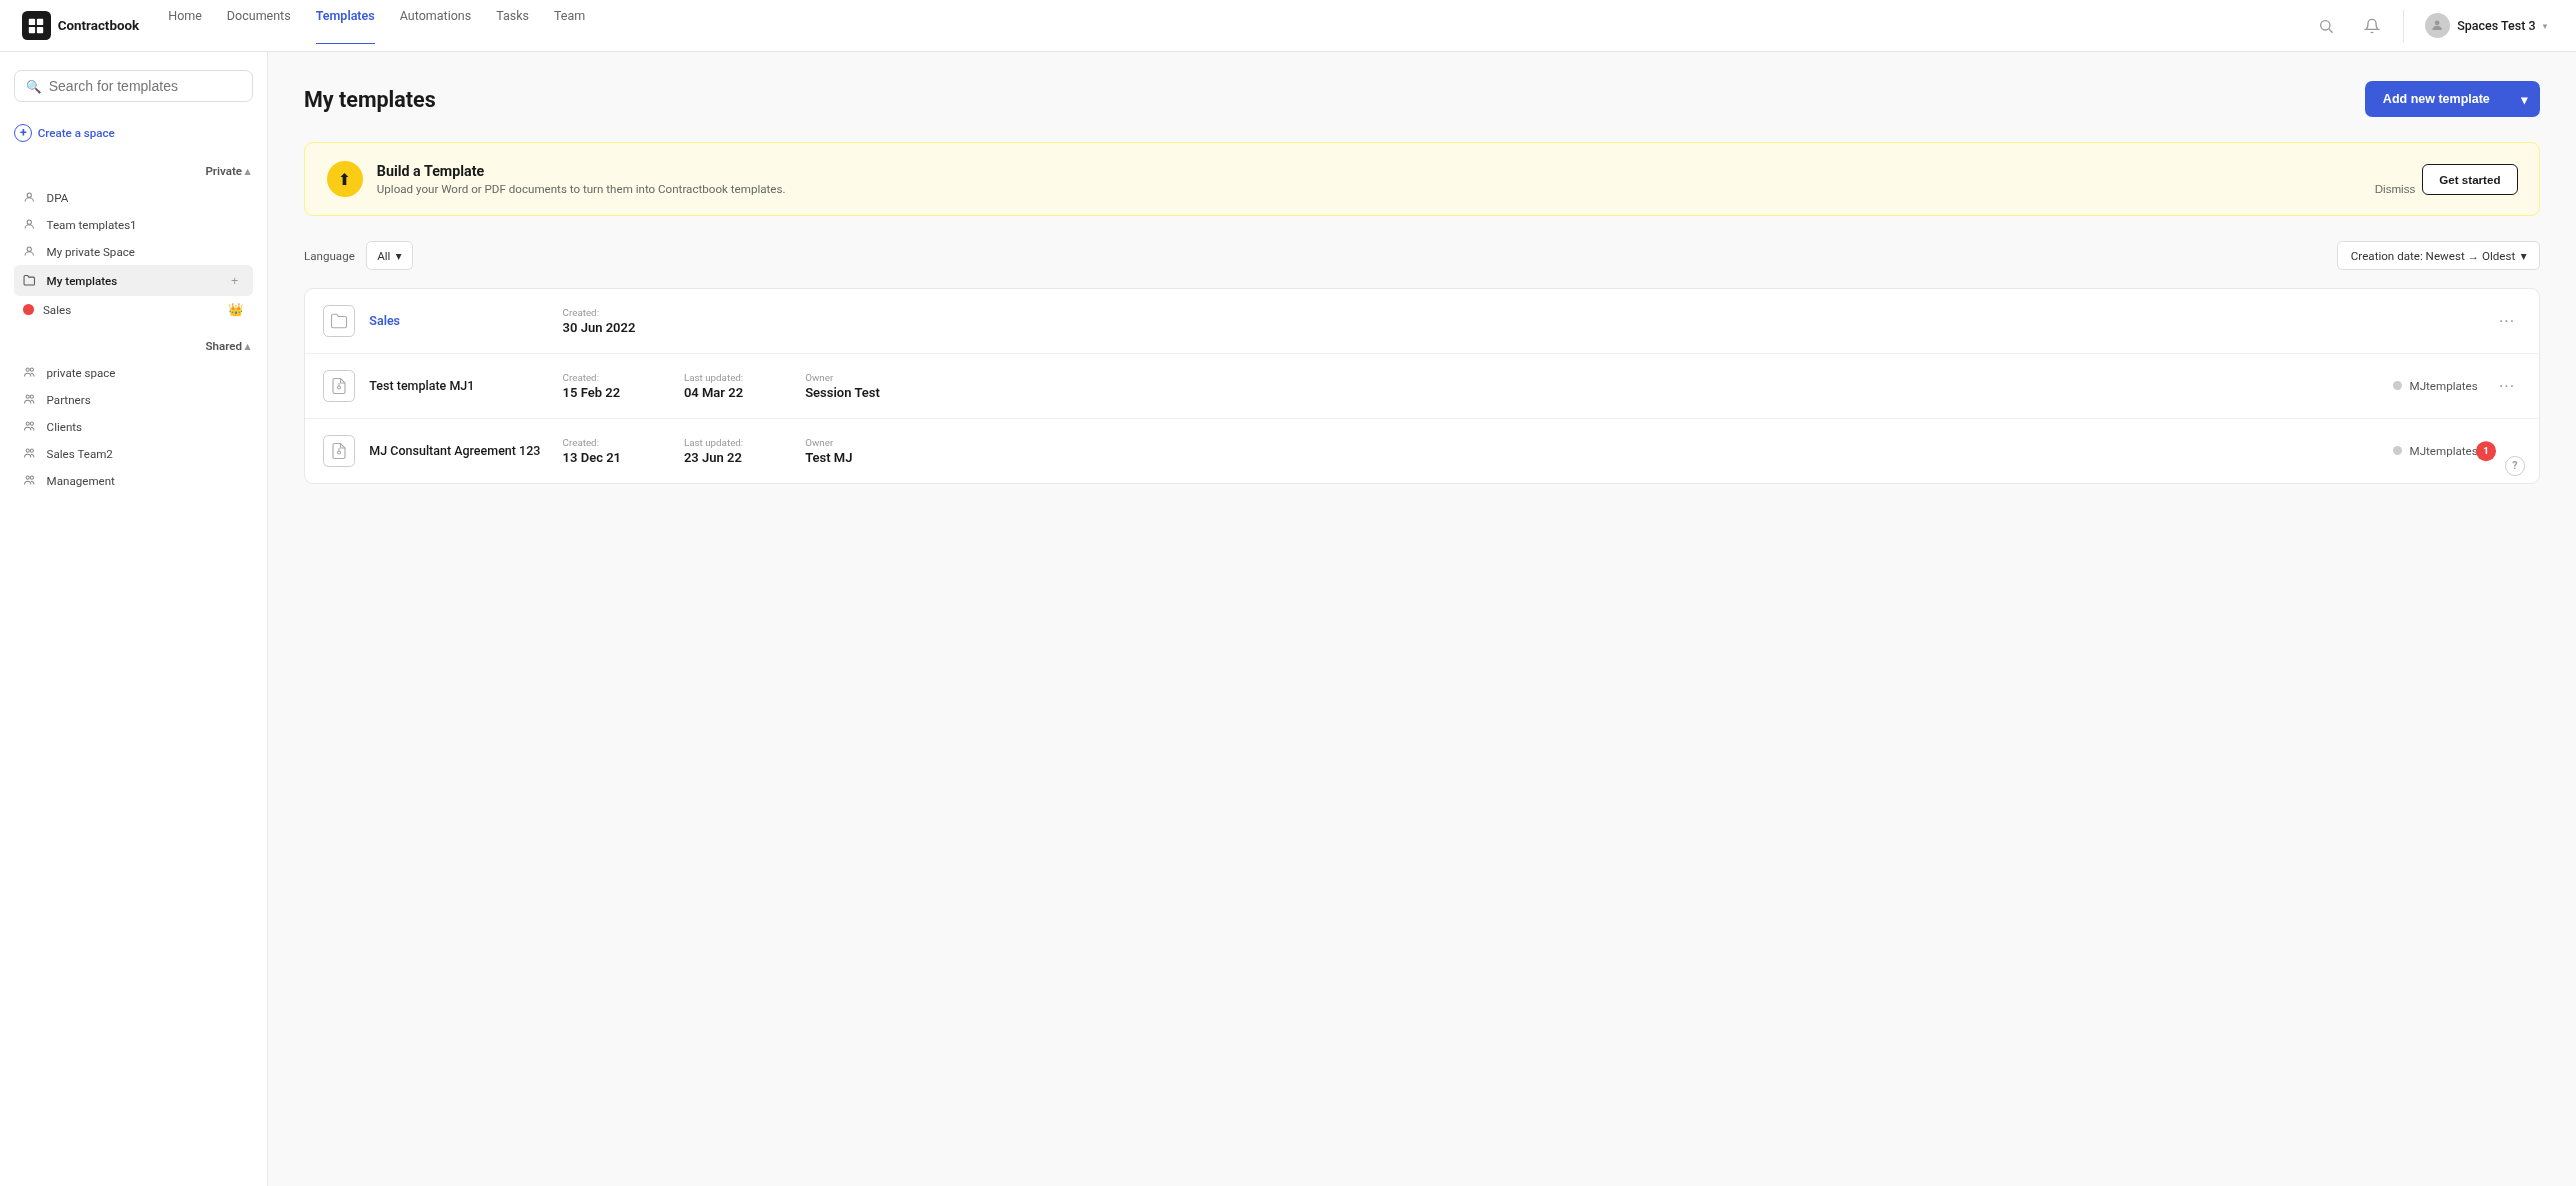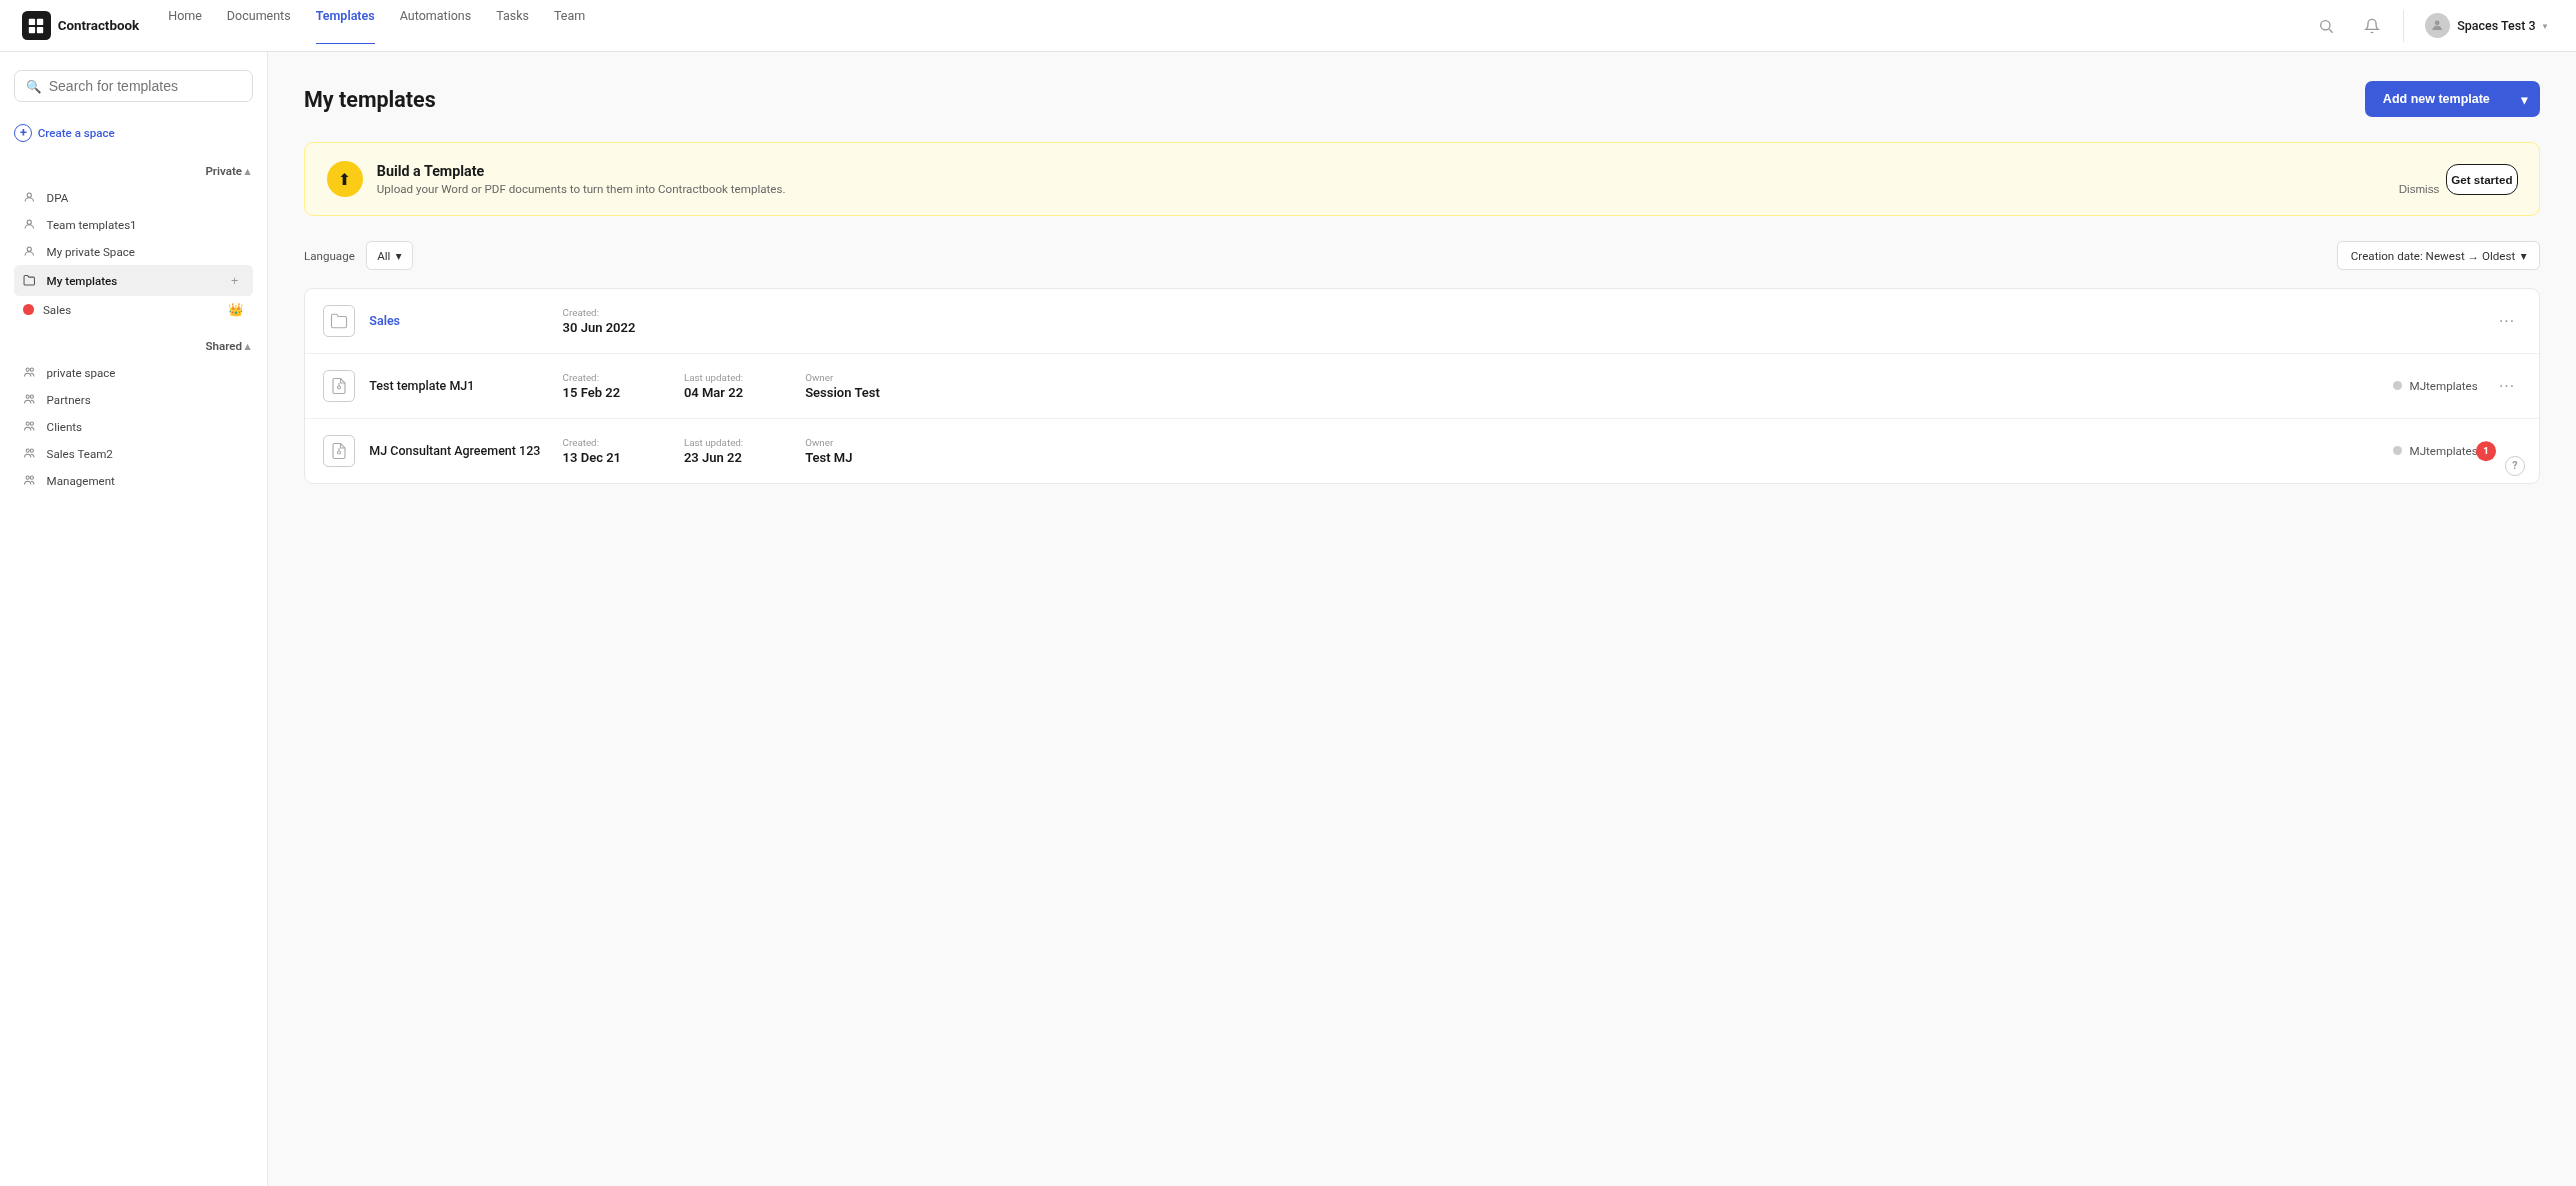--- a/index.html
+++ b/index.html
@@ -61,21 +61,21 @@
     .add-btn-arrow { padding: 10.7px 12.5px; display: flex; align-items: center; }
 
     
     .banner { background: #fefce8; border: 0.9px solid #fef08a; border-radius: 9px; padding: 18px 21.5px; display: flex; align-items: center; gap: 14.3px; margin-bottom: 25px; }
     .banner-icon { width: 36px; height: 36px; border-radius: 50%; background: #facc15; display: flex; align-items: center; justify-content: center; flex-shrink: 0; font-size: 16px; }
     .banner-content { flex: 1; }
     .banner-title { font-size: 14.3px; font-weight: 700; color: #1a1a1a; margin-bottom: 3.6px; }
     .banner-subtitle { font-size: 11.6px; color: #666; }
     .banner-actions { display: flex; align-items: flex-end; gap: 7px; }
     .dismiss-btn { background: none; border: none; cursor: pointer; color: #666; font-size: 11.6px; }
-    .get-started-btn { background: #fff; border: 1.3px solid #1a1a1a; border-radius: 12px; padding: 8px 4px; font-size: 11.6px; font-weight: 600; cursor: pointer; color: #1a1a1a; }
+    .get-started-btn { background: #fff; border: 1.3px solid #1a1a1a; border-radius: 6px; padding: 8px 16px; font-size: 11.6px; font-weight: 600; cursor: pointer; color: #1a1a1a; }
 
     
     .filters-row { display: flex; align-items: center; justify-content: space-between; margin-bottom: 18px; }
     .filter-left { display: flex; align-items: center; gap: 10.7px; }
     .filter-label { font-size: 11.6px; color: #555; }
     .filter-select { display: flex; align-items: center; gap: 5.4px; border: 0.9px solid #ddd; border-radius: 5.4px; padding: 6.3px 10.7px; background: #fff; cursor: pointer; font-size: 11.6px; color: #333; }
     .sort-select { display: flex; align-items: center; gap: 5.4px; border: 0.9px solid #ddd; border-radius: 5.4px; padding: 6.3px 12.5px; background: #fff; cursor: pointer; font-size: 11.6px; color: #333; }
 
     
     .template-list { display: flex; flex-direction: column; gap: 0; background: #fff; border-radius: 9px; border: 0.9px solid #e8e8e8; overflow: hidden; }

